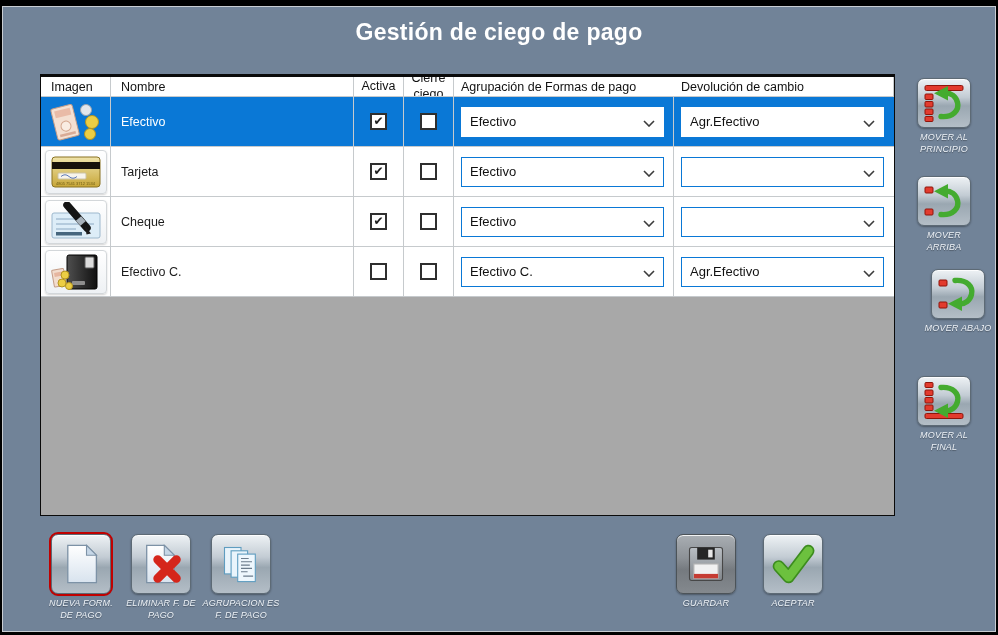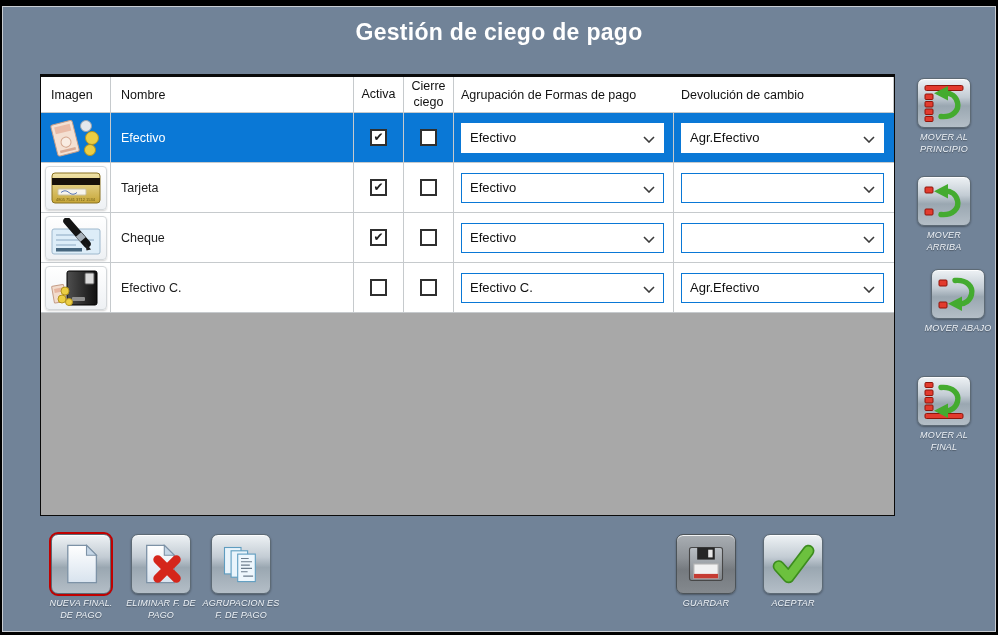--- a/index.html
+++ b/index.html
@@ -15,21 +15,21 @@
     position:absolute; top:13px; left:0; width:100%;
     text-align:center; color:#fff; font-size:23px; font-weight:bold;
     letter-spacing:.3px;
   }
   
   .panel {
     position:absolute; left:38px; top:68px; width:855px; height:442px;
     background:#a8a8a8; border:1px solid #0a0a0a; border-top:3px solid #0a0a0a;
   }
   .grid-row { display:flex; width:853px; background:#fff; }
-  .grid-row.header { height:36px; }
+  .grid-row.header { height:20px; }
   .grid-row.data { height:50px; }
   .cell {
     border-right:1px solid #c6cacd; border-bottom:1px solid #c6cacd;
     display:flex; align-items:center; font-size:12.5px; color:#1c1c1c;
     overflow:hidden;
   }
   .c-img   { width:70px;  justify-content:center; }
   .c-nom   { width:243px; padding-left:10px;text-align:center; }
   .c-act   { width:50px;  justify-content:center; }
   .c-cie   { width:50px;  justify-content:center; }
@@ -347,21 +347,21 @@
     <div class="btn-label">MOVER AL FINAL</div>
   </div>
 
   <div class="btn-group act" style="left:40px; top:528px;">
     <div class="gloss focus-red">
       <svg width="44" height="44" viewBox="0 0 40 40">
         <path d="M8 3 h17 l9 9 v25 H8 z" fill="url(#pg)" stroke="#7d92a6" stroke-width="1.2"></path>
         <path d="M25 3 v9 h9 z" fill="#c6d7e7" stroke="#7d92a6" stroke-width="1"></path>
       </svg>
     </div>
-    <div class="btn-label">NUEVA FINAL. DE PAGO</div>
+    <div class="btn-label">NUEVA FORM. DE PAGO</div>
   </div>
 
   <div class="btn-group act" style="left:120px; top:528px;">
     <div class="gloss">
       <svg width="44" height="44" viewBox="0 0 40 40">
         <path d="M7 3 h16 l9 9 v25 H7 z" fill="url(#pg)" stroke="#7d92a6" stroke-width="1.2"></path>
         <path d="M23 3 v9 h9 z" fill="#c6d7e7" stroke="#7d92a6" stroke-width="1"></path>
         <path d="M17 16 L34 33 M34 16 L17 33" stroke="#d5261b" stroke-width="8" stroke-linecap="round"></path>
       </svg>
     </div>

